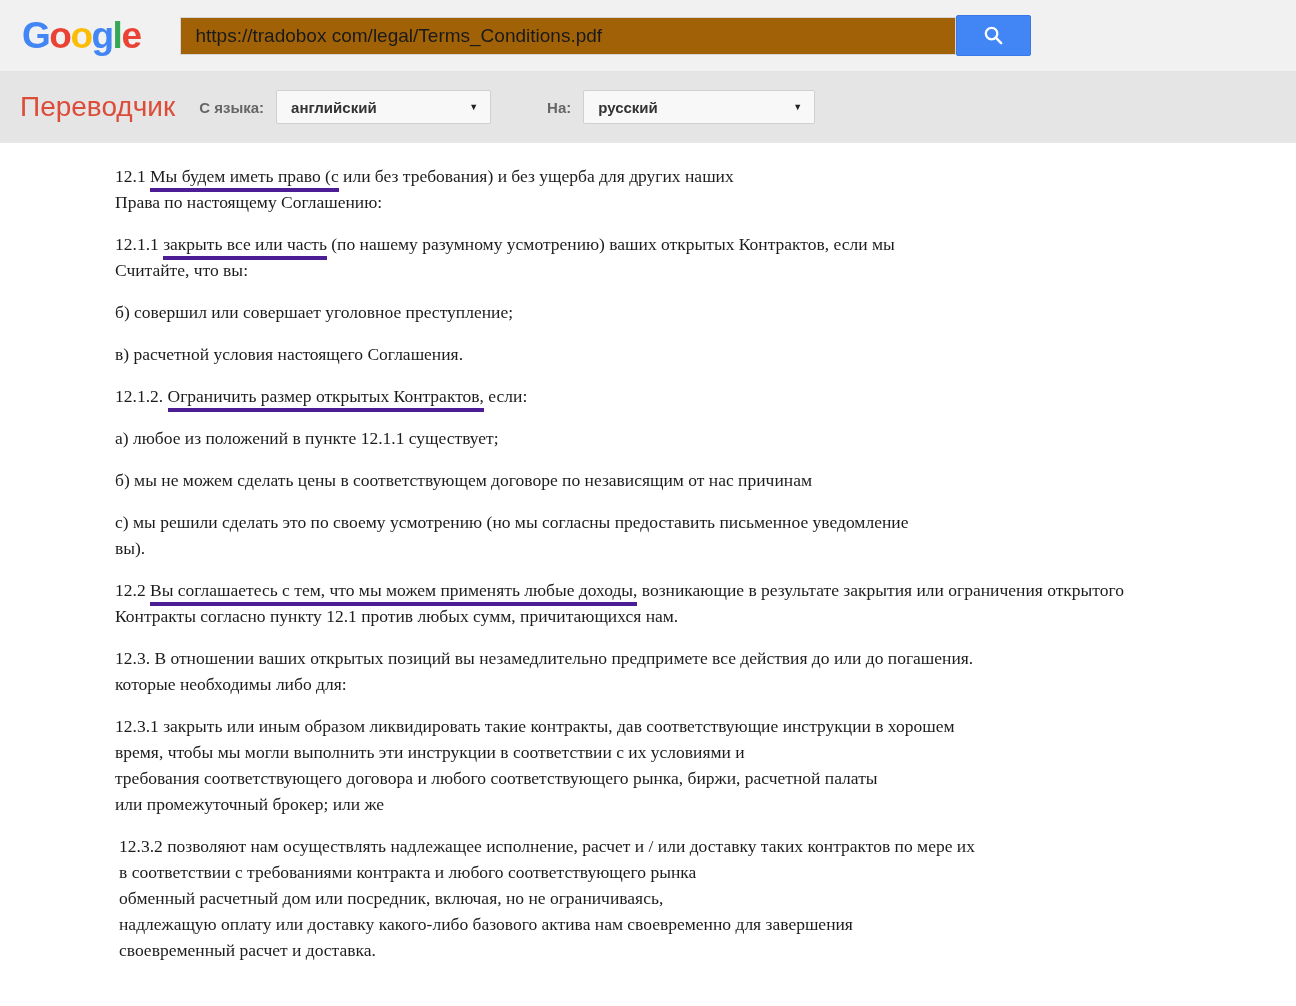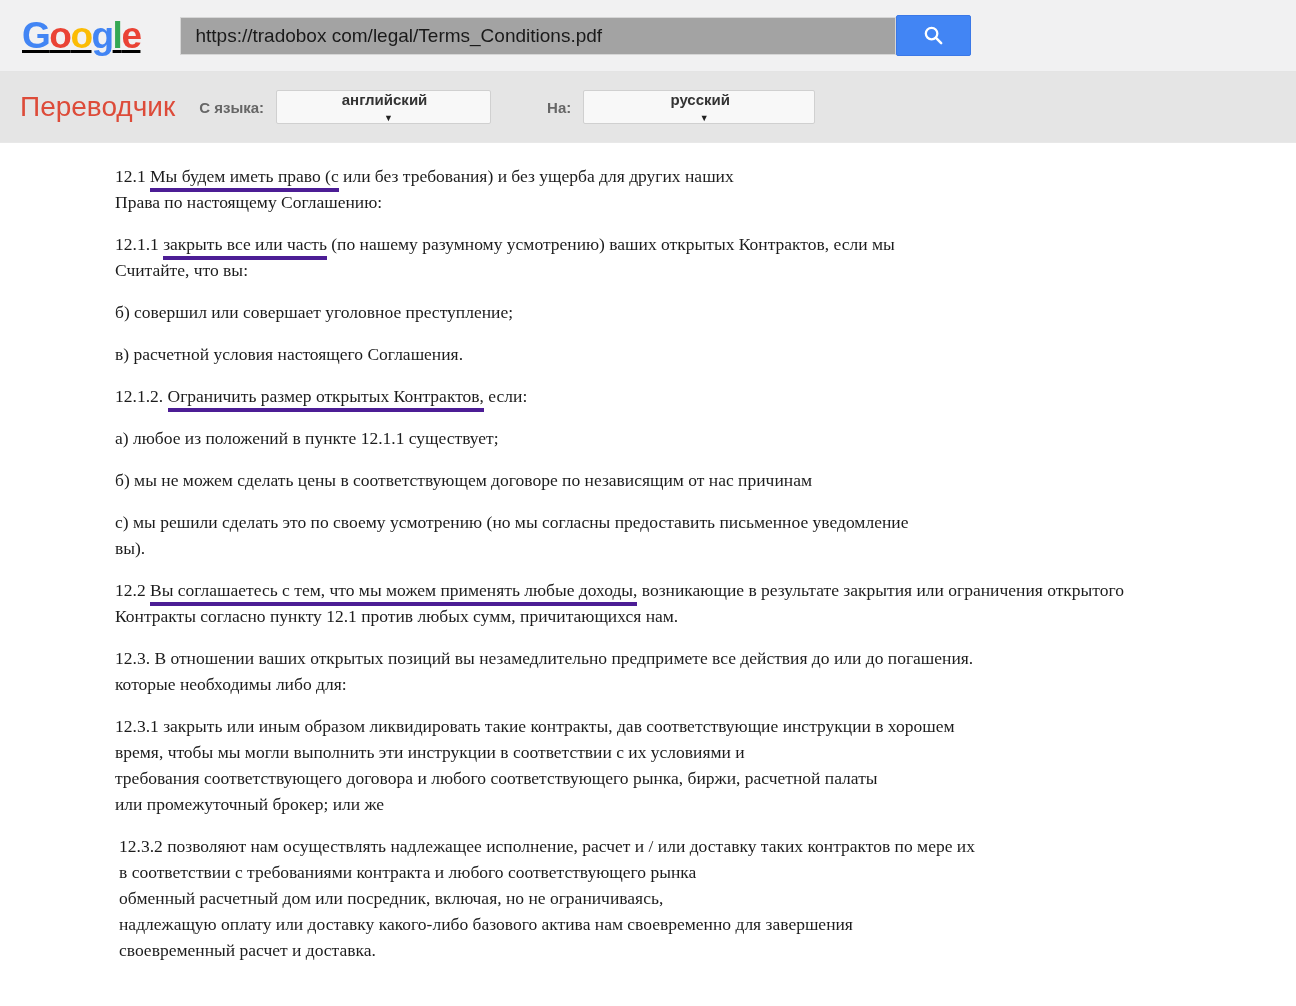--- a/index.html
+++ b/index.html
@@ -16,27 +16,26 @@
   }
   .logo {
     font-family: "Liberation Sans", sans-serif;
     font-size: 37px;
     font-weight: bold;
     letter-spacing: -1.5px;
     margin: 0 40px 0 22px;
     line-height: 1;
     cursor: pointer;
     user-select: none;
-    text-decoration: underline;
   }
   .url-input {
-    width: 716px;
+    width: 776px;
     height: 38px;
     border: 1px solid #d6d6d6;
-    background: #a3a3a3;
+    background: #a16207;
     font-family: "Liberation Sans", sans-serif;
     font-size: 19px;
     color: #1a1a1a;
     padding: 0 14px;
     outline: none;
   }
   .search-btn {
     width: 75px;
     height: 41px;
     background: #4285f4;
@@ -75,21 +74,20 @@
     justify-content: space-between;
     height: 34px;
     background: #f8f8f8;
     border: 1px solid #d0d0d0;
     border-radius: 2px;
     padding: 0 12px 0 14px;
     font-size: 15px;
     font-weight: bold;
     color: #333;
     cursor: pointer;
-    flex-direction: column;
   }
   .dropdown.from { width: 215px; margin-right: 56px; }
   .dropdown.to   { width: 232px; }
   .caret { font-size: 9px; color: #222; margin-left: 8px; }
 
   
   .document {
     padding: 20px 20px 30px 115px;
     font-family: "Liberation Serif", serif;
     font-size: 17.5px;

